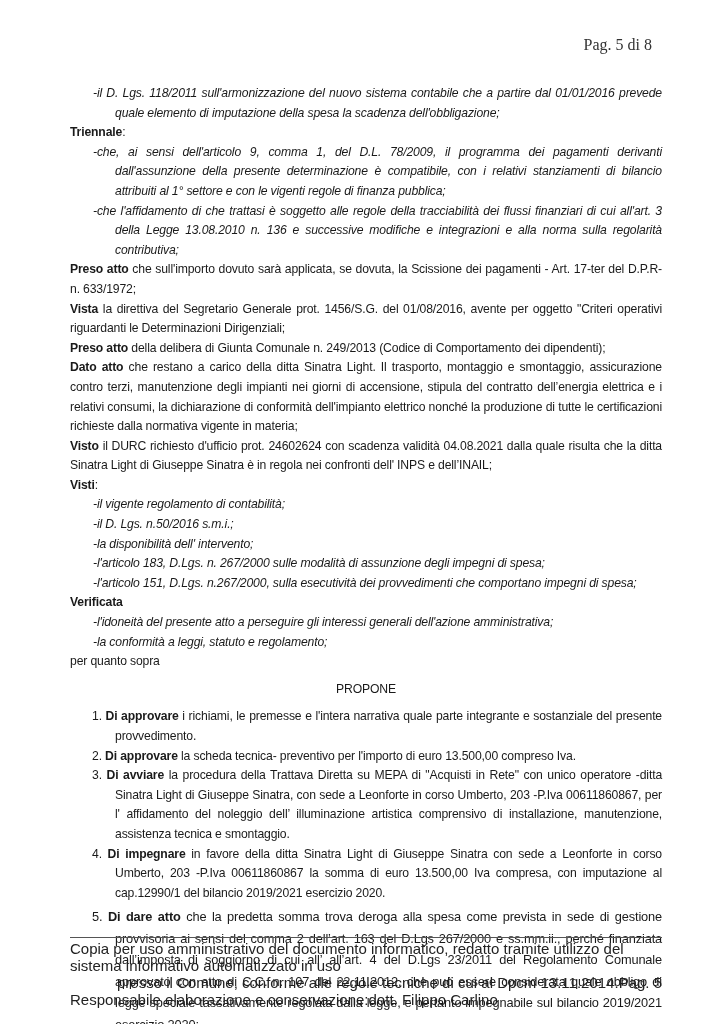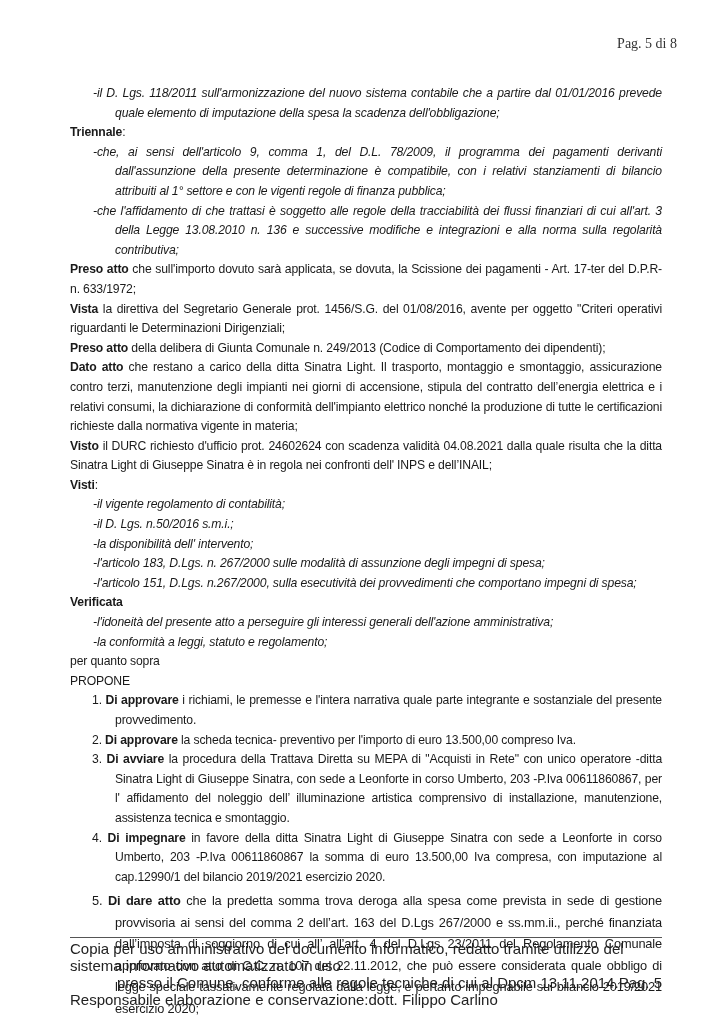--- a/index.html
+++ b/index.html
@@ -1,23 +1,23 @@
 <!DOCTYPE html>
 <html><head>
 <meta charset="utf-8">
 <style>
   html, body { margin: 0; padding: 0; background: #ffffff; }
   body { width: 724px; height: 1024px; position: relative; overflow: hidden;
          font-family: "Liberation Sans", sans-serif; color: #1a1a1a; }
-  .page-num { position: absolute; top: 36px; right: 47px; font-family: "Liberation Serif", serif; font-size: 14px; color: #333; }
+  .page-num { position: absolute; top: 36px; right: 72px; font-family: "Liberation Serif", serif; font-size: 16px; color: #333; }
   .content { position: absolute; left: 70px; top: 84px; width: 592px; font-size: 12.2px; line-height: 19.6px; letter-spacing: -0.15px; }
   .p { margin: 0; text-align: justify; }
   .item { margin: 0; padding-left: 45px; text-indent: -22px; text-align: justify; font-style: italic; }
   .b { font-weight: bold; }
-  .center { text-align: left; margin: 0; }
+  .center { text-align: center; margin: 8px; }
   .ol-item { margin: 0; padding-left: 45px; text-indent: -23px; text-align: justify; }
   .ol-item.big { line-height: 21.5px; font-size: 12.8px; margin-top: 3px; }
   .footer { position: absolute; left: 70px; top: 937px; width: 592px; font-size: 15px; line-height: 17px; color: #222; }
   .footer-line { border-top: 1px solid #555; margin-bottom: 2px; }
   .footer-row { display: flex; justify-content: flex-end; }
 </style>
 </head>
 <body>
 
 <div class="page-num">Pag. 5 di 8</div>

